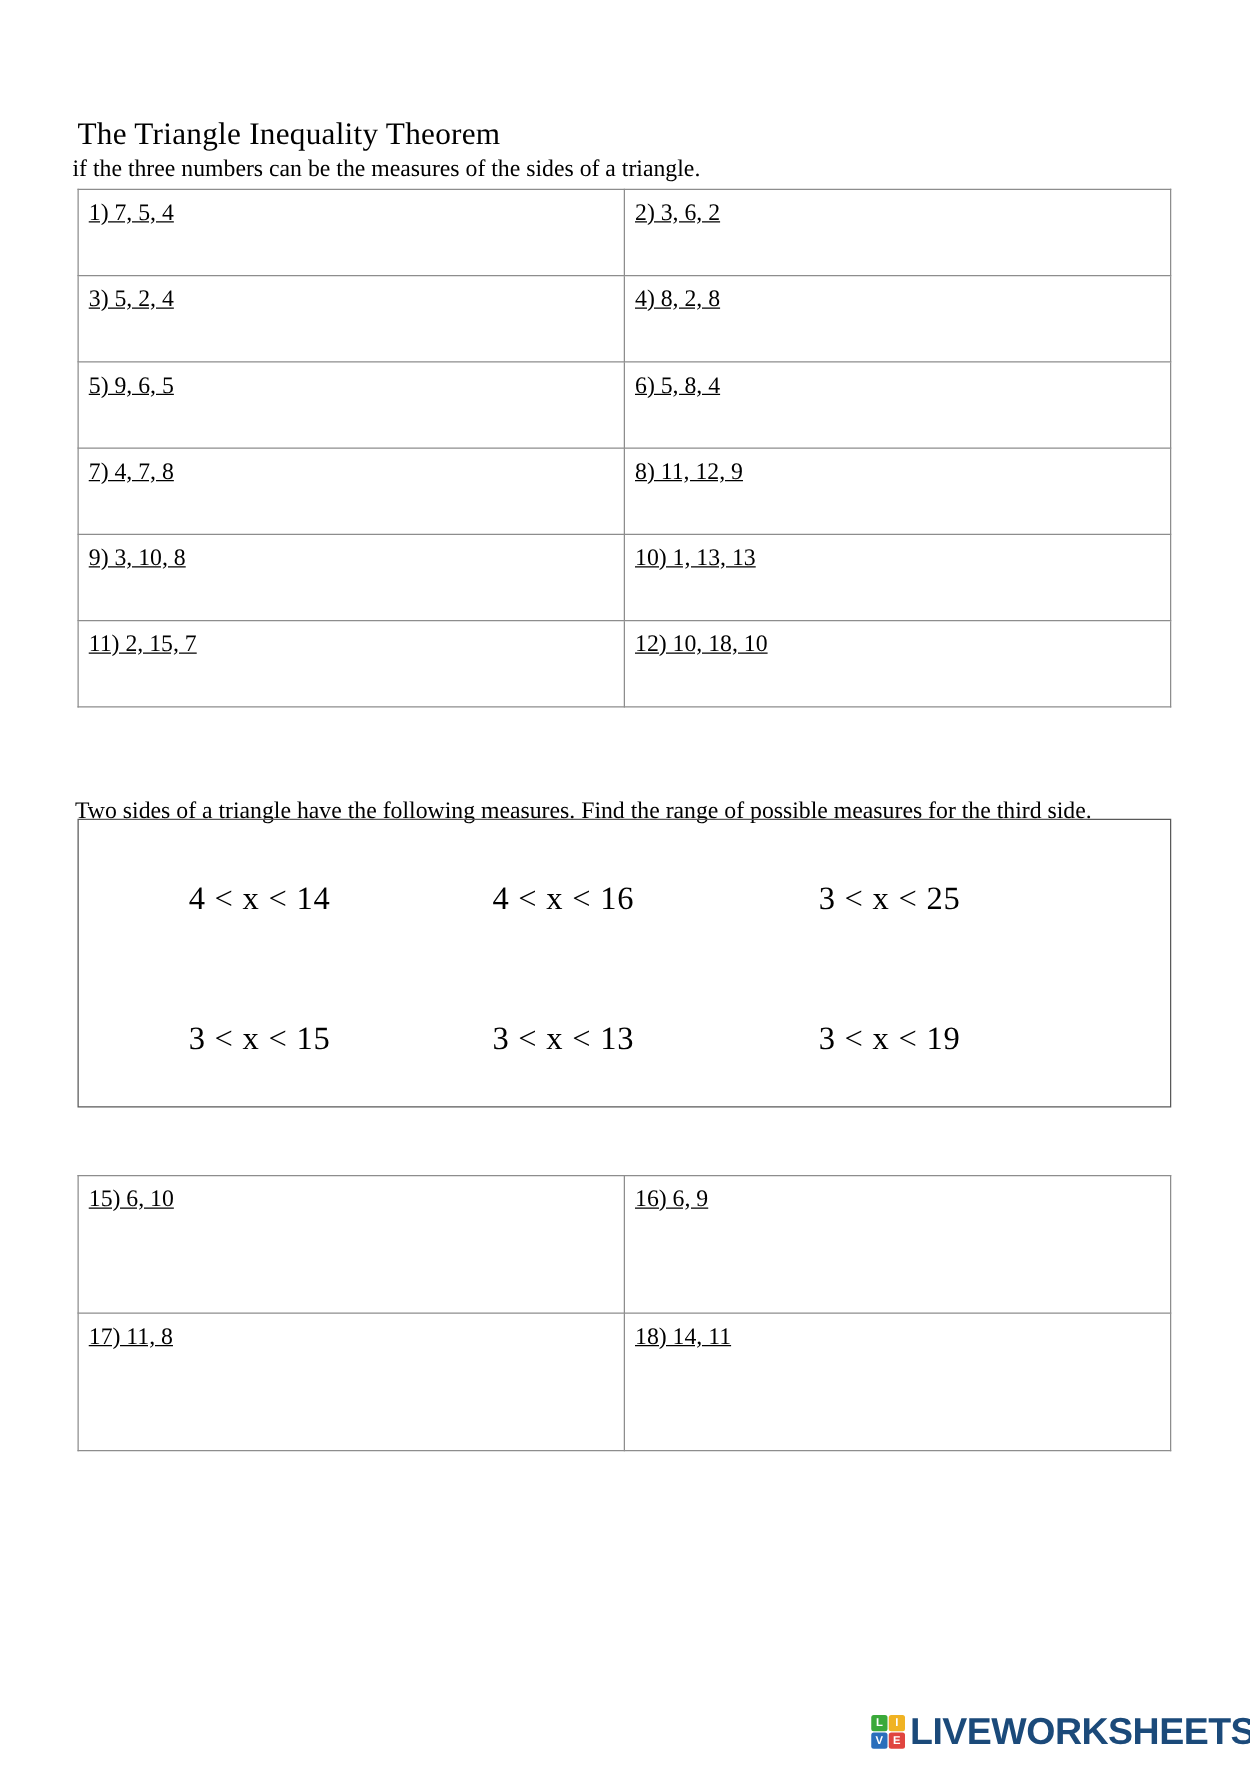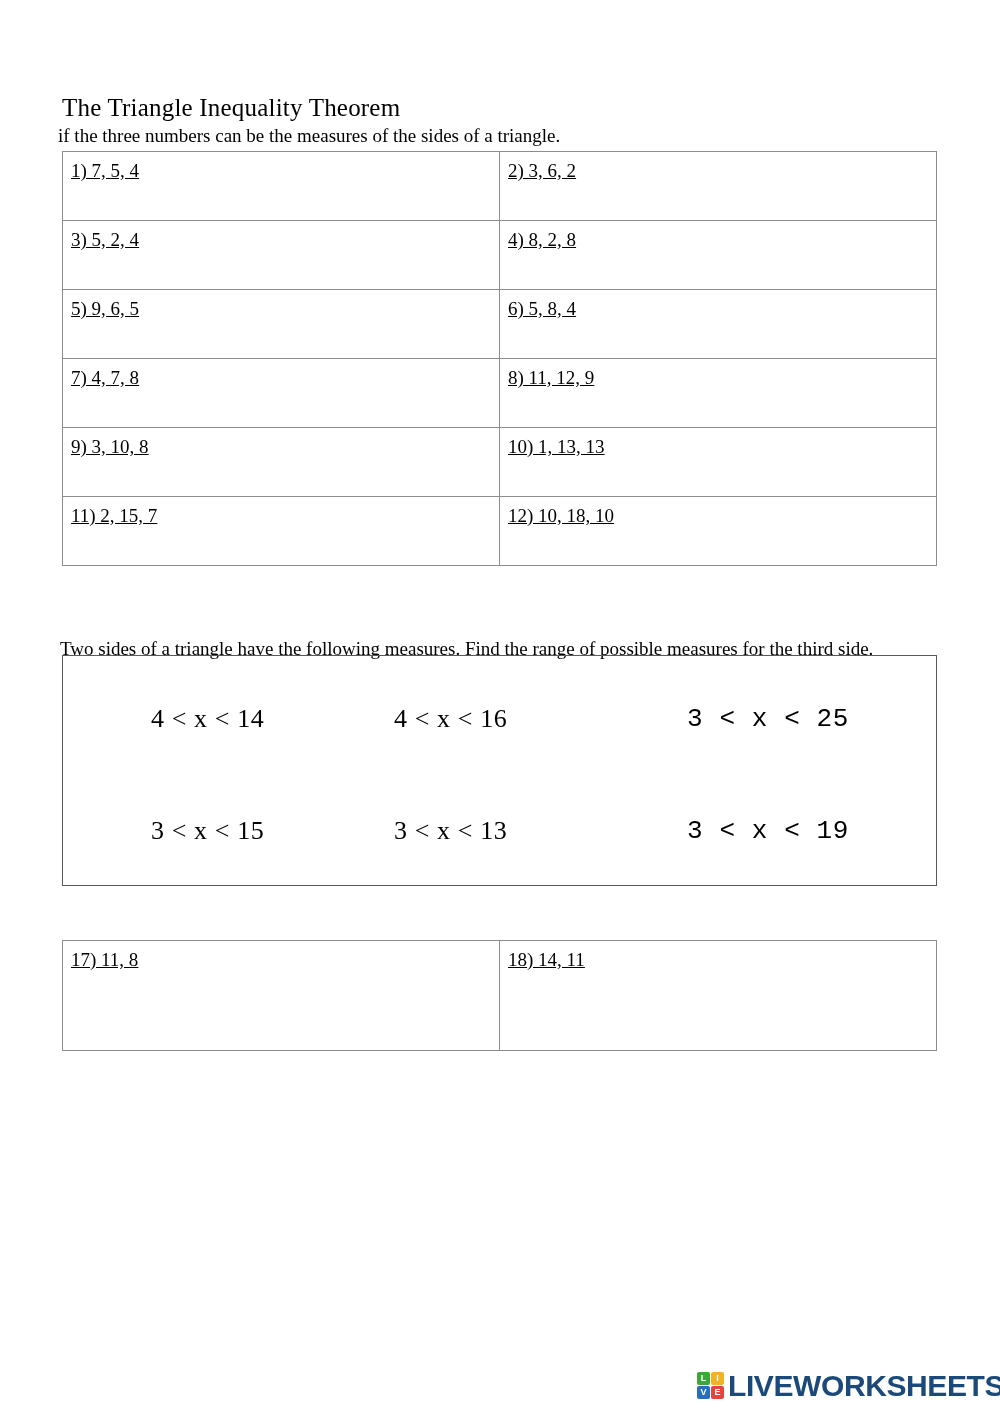--- a/index.html
+++ b/index.html
@@ -115,21 +115,21 @@
   .answer-row.row-top { top: 48px; }
   .answer-row.row-bottom { top: 160px; }
   .answer-cell {
     font-size: 26px;
     line-height: 30px;
     white-space: nowrap;
     letter-spacing: 0.6px;
   }
   .answer-cell.pos-1 { margin-left: 88px; width: 205px; }
   .answer-cell.pos-2 { margin-left: 38px; width: 205px; }
-  .answer-cell.pos-3 { margin-left: 88px; width: 205px; font-family: Liberation Mono, monospace; }
+  .answer-cell.pos-3 { margin-left: 56px; width: 205px; }
 
   
   .logo-wrap {
     position: absolute;
     left: 697px;
     top: 1367px;
     height: 38px;
     display: flex;
     align-items: center;
   }
@@ -234,20 +234,28 @@
       <span class="answer-cell pos-1">3 &lt; x &lt; 15</span>
       <span class="answer-cell pos-2">3 &lt; x &lt; 13</span>
       <span class="answer-cell pos-3">3 &lt; x &lt; 19</span>
     </div>
   </div>
 
   <table class="problem-table table-two">
     <tbody>
       <tr>
         <td>
+            <span class="cell-text">15) 6, 10</span>
+          </td>
+        <td>
+            <span class="cell-text">16) 6, 9</span>
+          </td>
+      </tr>
+      <tr>
+        <td>
             <span class="cell-text">17) 11, 8</span>
           </td>
         <td>
             <span class="cell-text">18) 14, 11</span>
           </td>
       </tr>
     </tbody>
   </table>
 
   <div class="logo-wrap">

